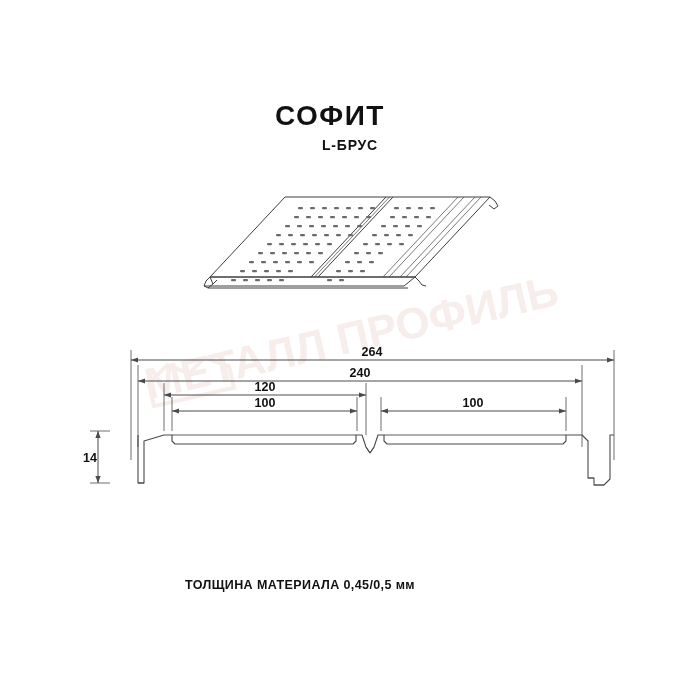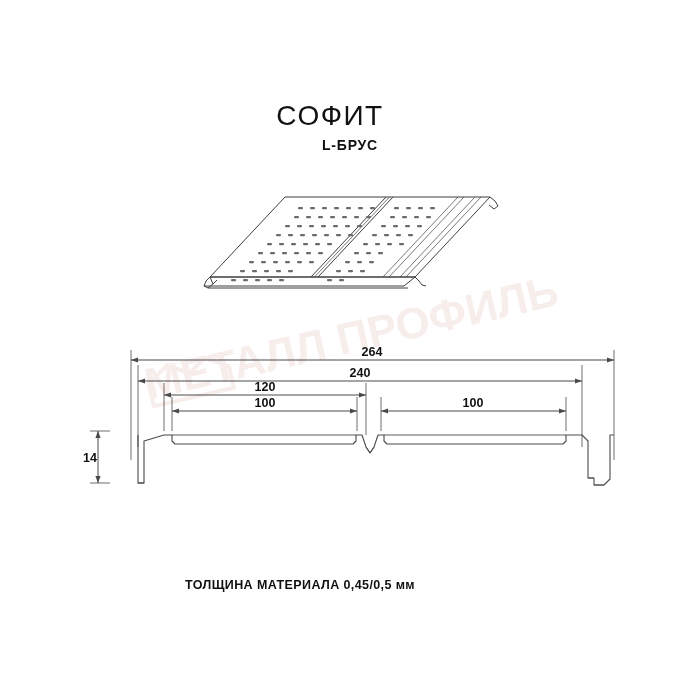--- a/index.html
+++ b/index.html
@@ -19,21 +19,21 @@
     position: absolute;
     inset: 0;
   }
   .title {
     position: absolute;
     top: 100px;
     left: 0;
     width: 660px;
     text-align: center;
     font-size: 28px;
-    font-weight: normal;
+    font-weight: bold;
     letter-spacing: 1.5px;
     color: #111;
   }
   .subtitle {
     position: absolute;
     top: 137px;
     left: 0;
     width: 700px;
     text-align: center;
     font-size: 14px;

